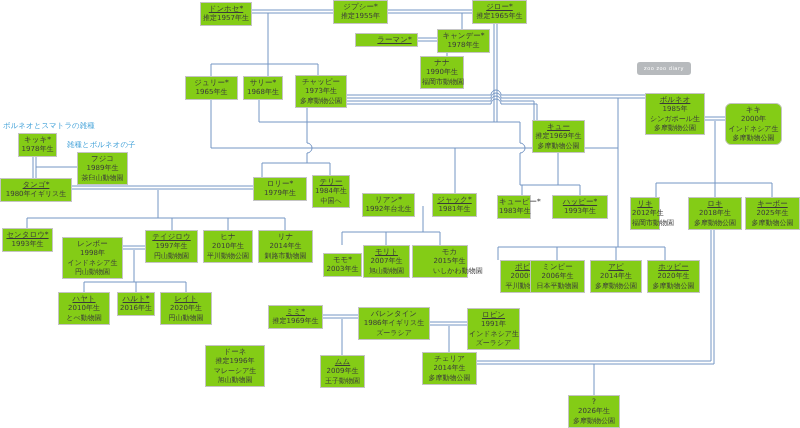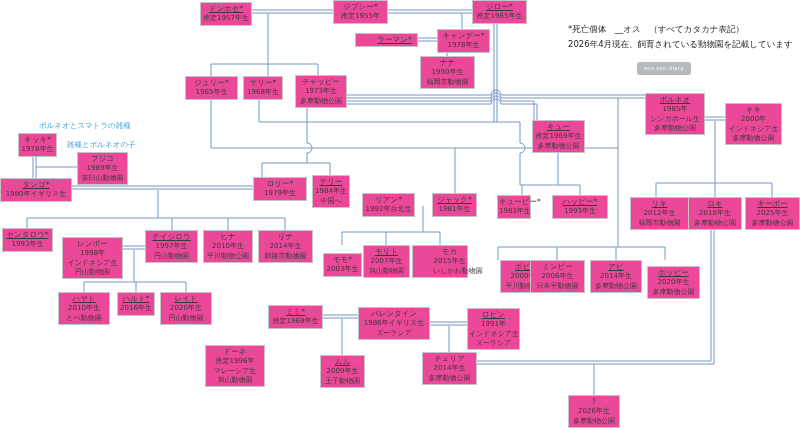--- a/index.html
+++ b/index.html
@@ -1,19 +1,19 @@
 <!DOCTYPE html>
 <html><head>
 <meta charset="utf-8">
 <style>
   html,body{margin:0;padding:0;background:#ffffff;}
   #canvas{position:relative;width:800px;height:428px;background:#fff;overflow:hidden;
           font-family:"DejaVu Sans","Liberation Sans",sans-serif;}
   #wires{position:absolute;left:0;top:0;z-index:1;}
-  .node{position:absolute;z-index:2;background:#ec4899;border:1px solid #c4c4c4;
+  .node{position:absolute;z-index:2;background:#84cc16;border:1px solid #c4c4c4;
         box-sizing:border-box;text-align:center;padding:1px 1px;
         font-size:7px;line-height:1.35;color:#3a3a3a;white-space:nowrap;}
   .pname{font-size:7.5px;}
   .pname.male{text-decoration:underline;text-underline-offset:1px;}
   .annotation{position:absolute;z-index:2;font-size:7.5px;color:#3fa0d8;white-space:nowrap;}
   .legend{position:absolute;left:568px;top:22px;z-index:2;font-size:8.5px;color:#1c1c1c;
           line-height:1.75;white-space:nowrap;}
   .badge{position:absolute;left:637px;top:62px;z-index:2;width:54px;height:13px;
          background:#b7babd;border-radius:3px;color:#ffffff;font-size:5px;
          line-height:13px;text-align:center;letter-spacing:.5px;}
@@ -111,29 +111,25 @@
       <line x1="477" y1="364" x2="714" y2="364" stroke="#7596c4" stroke-width="1"></line>
       <line x1="594" y1="364" x2="594" y2="395" stroke="#7596c4" stroke-width="1"></line>
       <path d="M 491 95 A 5 5 0 0 1 501 95" fill="none" stroke="#7596c4" stroke-width="1"></path>
       <path d="M 491 98 A 5 5 0 0 1 501 98" fill="none" stroke="#7596c4" stroke-width="1"></path>
       <path d="M 491 101 A 5 5 0 0 1 501 101" fill="none" stroke="#7596c4" stroke-width="1"></path>
       <path d="M 491 104 A 5 5 0 0 1 501 104" fill="none" stroke="#7596c4" stroke-width="1"></path>
       <path d="M 307 143 A 5 5 0 0 1 307 153" fill="none" stroke="#7596c4" stroke-width="1"></path>
       <path d="M 520 143 A 5 5 0 0 1 520 153" fill="none" stroke="#7596c4" stroke-width="1"></path>
     </svg>
 
-  <div class="legend">
-    <div>*死亡個体　__オス　（すべてカタカナ表記）</div>
-    <div>2026年4月現在、飼育されている動物園を記載しています</div>
-  </div>
 
   <div class="badge">zoo zoo diary</div>
 
   <div id="annotations">
-      <div class="annotation" style="left: 3px; top: 121px; margin-left: 36px;">ボルネオとスマトラの雑種</div>
+      <div class="annotation" style="left: 3px; top: 121px;">ボルネオとスマトラの雑種</div>
       <div class="annotation" style="left: 67px; top: 140px;">雑種とボルネオの子</div>
     </div>
   <div id="nodes">
       <div class="node" style="left: 200px; top: 2px; width: 52px;">
         <div class="pname male">ドンホセ*</div>
         <div class="pdetail">推定1957年生</div>
       </div>
       <div class="node" style="left: 333px; top: 0px; width: 55px;">
         <div class="pname">ジプシー*</div>
         <div class="pdetail">推定1955年</div>
@@ -142,21 +138,21 @@
         <div class="pname male">ジロー*</div>
         <div class="pdetail">推定1965年生</div>
       </div>
       <div class="node" style="left: 355px; top: 33px; width: 63px; padding-left: 17px;">
         <div class="pname male">ラーマン*</div>
       </div>
       <div class="node" style="left: 437px; top: 29px; width: 53px;">
         <div class="pname">キャンデー*</div>
         <div class="pdetail">1978年生</div>
       </div>
-      <div class="node" style="left: 420px; top: 56px; width: 55px;">
+      <div class="node" style="left: 420px; top: 56px; width: 44px;">
         <div class="pname">ナナ</div>
         <div class="pdetail">1990年生</div>
         <div class="pdetail">福岡市動物園</div>
       </div>
       <div class="node" style="left: 185px; top: 76px; width: 53px;">
         <div class="pname">ジュリー*</div>
         <div class="pdetail">1965年生</div>
       </div>
       <div class="node" style="left: 243px; top: 76px; width: 40px;">
         <div class="pname">サリー*</div>
@@ -166,40 +162,40 @@
         <div class="pname">チャッピー</div>
         <div class="pdetail">1973年生</div>
         <div class="pdetail">多摩動物公園</div>
       </div>
       <div class="node" style="left: 645px; top: 93px; width: 60px;">
         <div class="pname male">ボルネオ</div>
         <div class="pdetail">1985年</div>
         <div class="pdetail">シンガポール生</div>
         <div class="pdetail">多摩動物公園</div>
       </div>
-      <div class="node" style="left: 725px; top: 103px; width: 57px;">
+      <div class="node" style="left: 725px; top: 103px; width: 57px; border-radius: 6px;">
         <div class="pname">キキ</div>
         <div class="pdetail">2000年</div>
         <div class="pdetail">インドネシア生</div>
         <div class="pdetail">多摩動物公園</div>
       </div>
       <div class="node" style="left: 532px; top: 120px; width: 53px;">
         <div class="pname male">キュー</div>
         <div class="pdetail">推定1969年生</div>
         <div class="pdetail">多摩動物公園</div>
       </div>
       <div class="node" style="left: 497px; top: 195px; width: 34px;">
         <div class="pname">キューピー*</div>
         <div class="pdetail">1983年生</div>
       </div>
       <div class="node" style="left: 552px; top: 195px; width: 56px; text-align: center;">
         <div class="pname male">ハッピー*</div>
         <div class="pdetail">1993年生</div>
       </div>
-      <div class="node" style="left: 630px; top: 197px; width: 59px;">
+      <div class="node" style="left: 630px; top: 197px; width: 30px;">
         <div class="pname male">リキ</div>
         <div class="pdetail">2012年生</div>
         <div class="pdetail">福岡市動物園</div>
       </div>
       <div class="node" style="left: 688px; top: 197px; width: 54px;">
         <div class="pname male">ロキ</div>
         <div class="pdetail">2018年生</div>
         <div class="pdetail">多摩動物公園</div>
       </div>
       <div class="node" style="left: 745px; top: 197px; width: 55px;">
@@ -284,21 +280,21 @@
       <div class="node" style="left: 530px; top: 260px; width: 55px;">
         <div class="pname">ミンピー</div>
         <div class="pdetail">2006年生</div>
         <div class="pdetail">日本平動物園</div>
       </div>
       <div class="node" style="left: 590px; top: 260px; width: 52px;">
         <div class="pname male">アピ</div>
         <div class="pdetail">2014年生</div>
         <div class="pdetail">多摩動物公園</div>
       </div>
-      <div class="node" style="left: 647px; top: 260px; width: 53px; margin-top: 6px;">
+      <div class="node" style="left: 647px; top: 260px; width: 53px;">
         <div class="pname male">ホッピー</div>
         <div class="pdetail">2020年生</div>
         <div class="pdetail">多摩動物公園</div>
       </div>
       <div class="node" style="left: 58px; top: 292px; width: 52px;">
         <div class="pname male">ハヤト</div>
         <div class="pdetail">2010年生</div>
         <div class="pdetail">とべ動物園</div>
       </div>
       <div class="node" style="left: 117px; top: 292px; width: 38px;">

